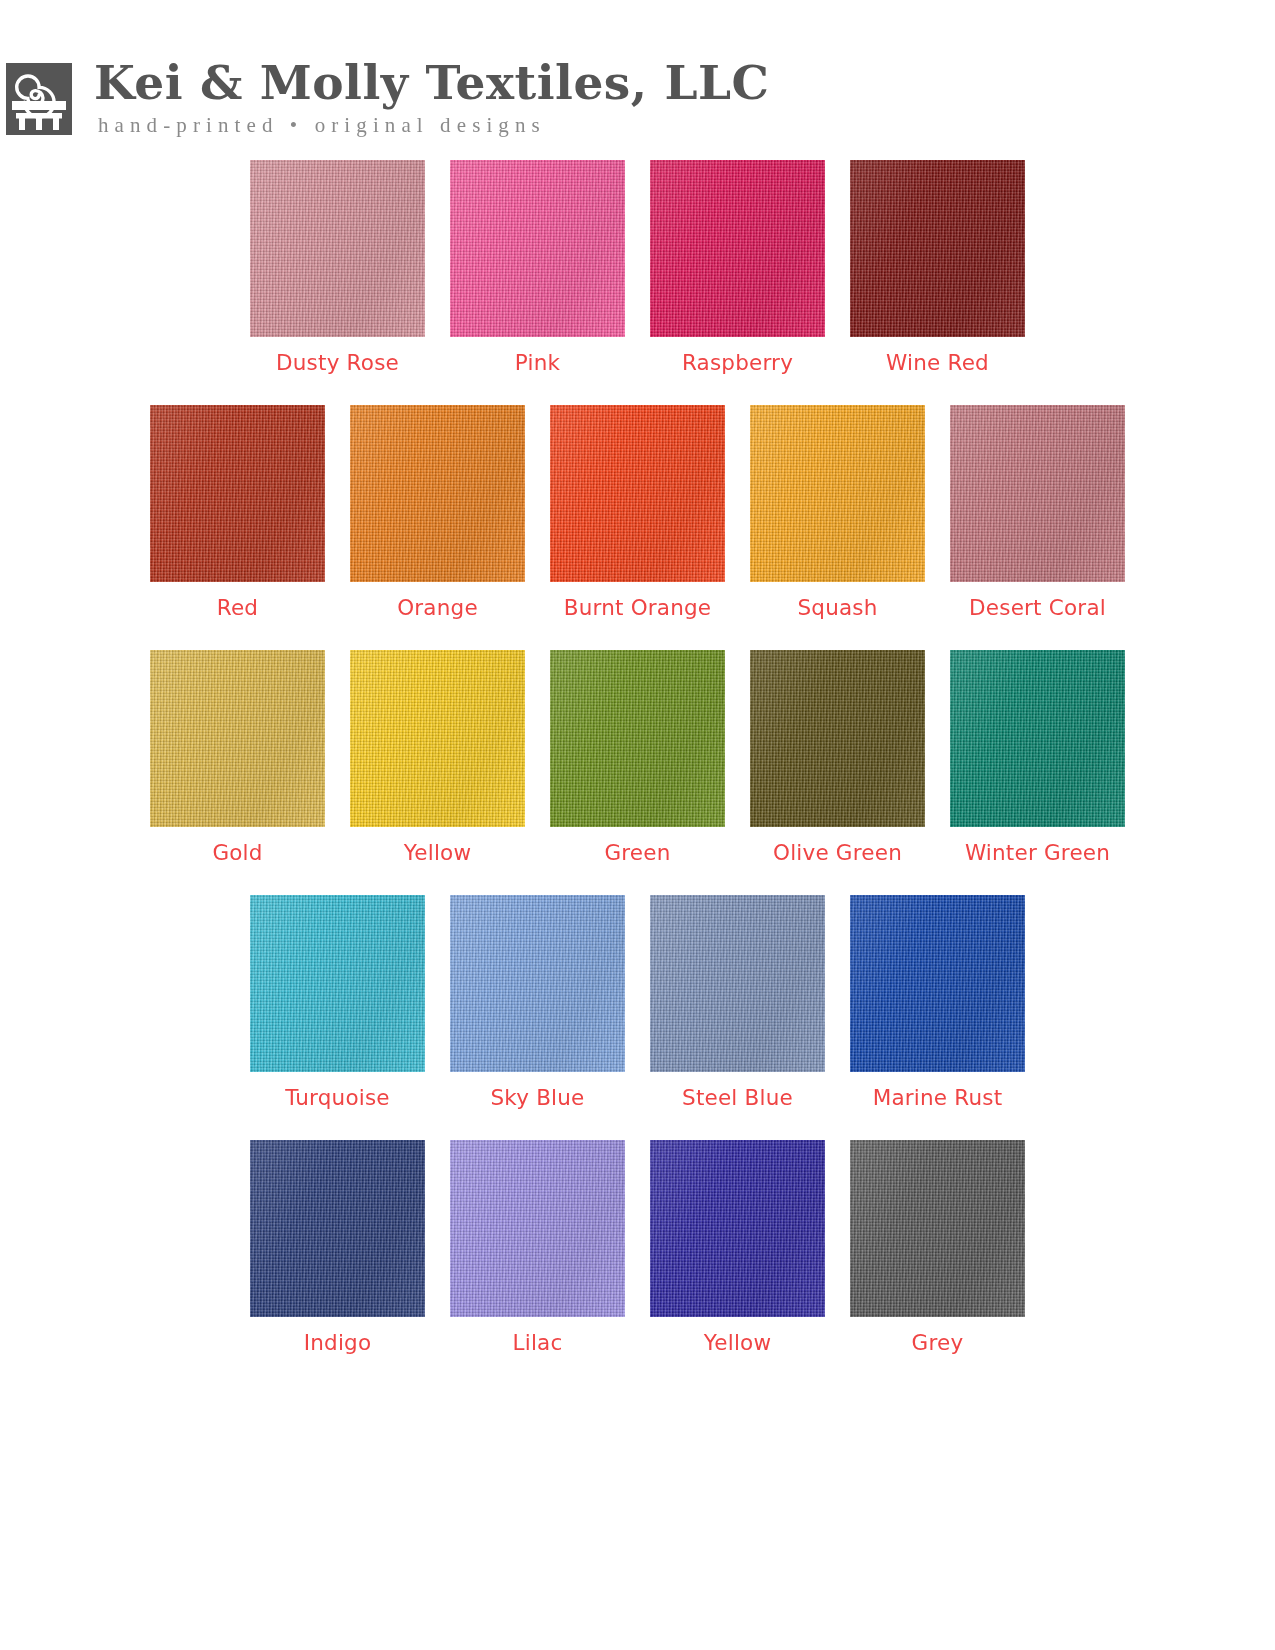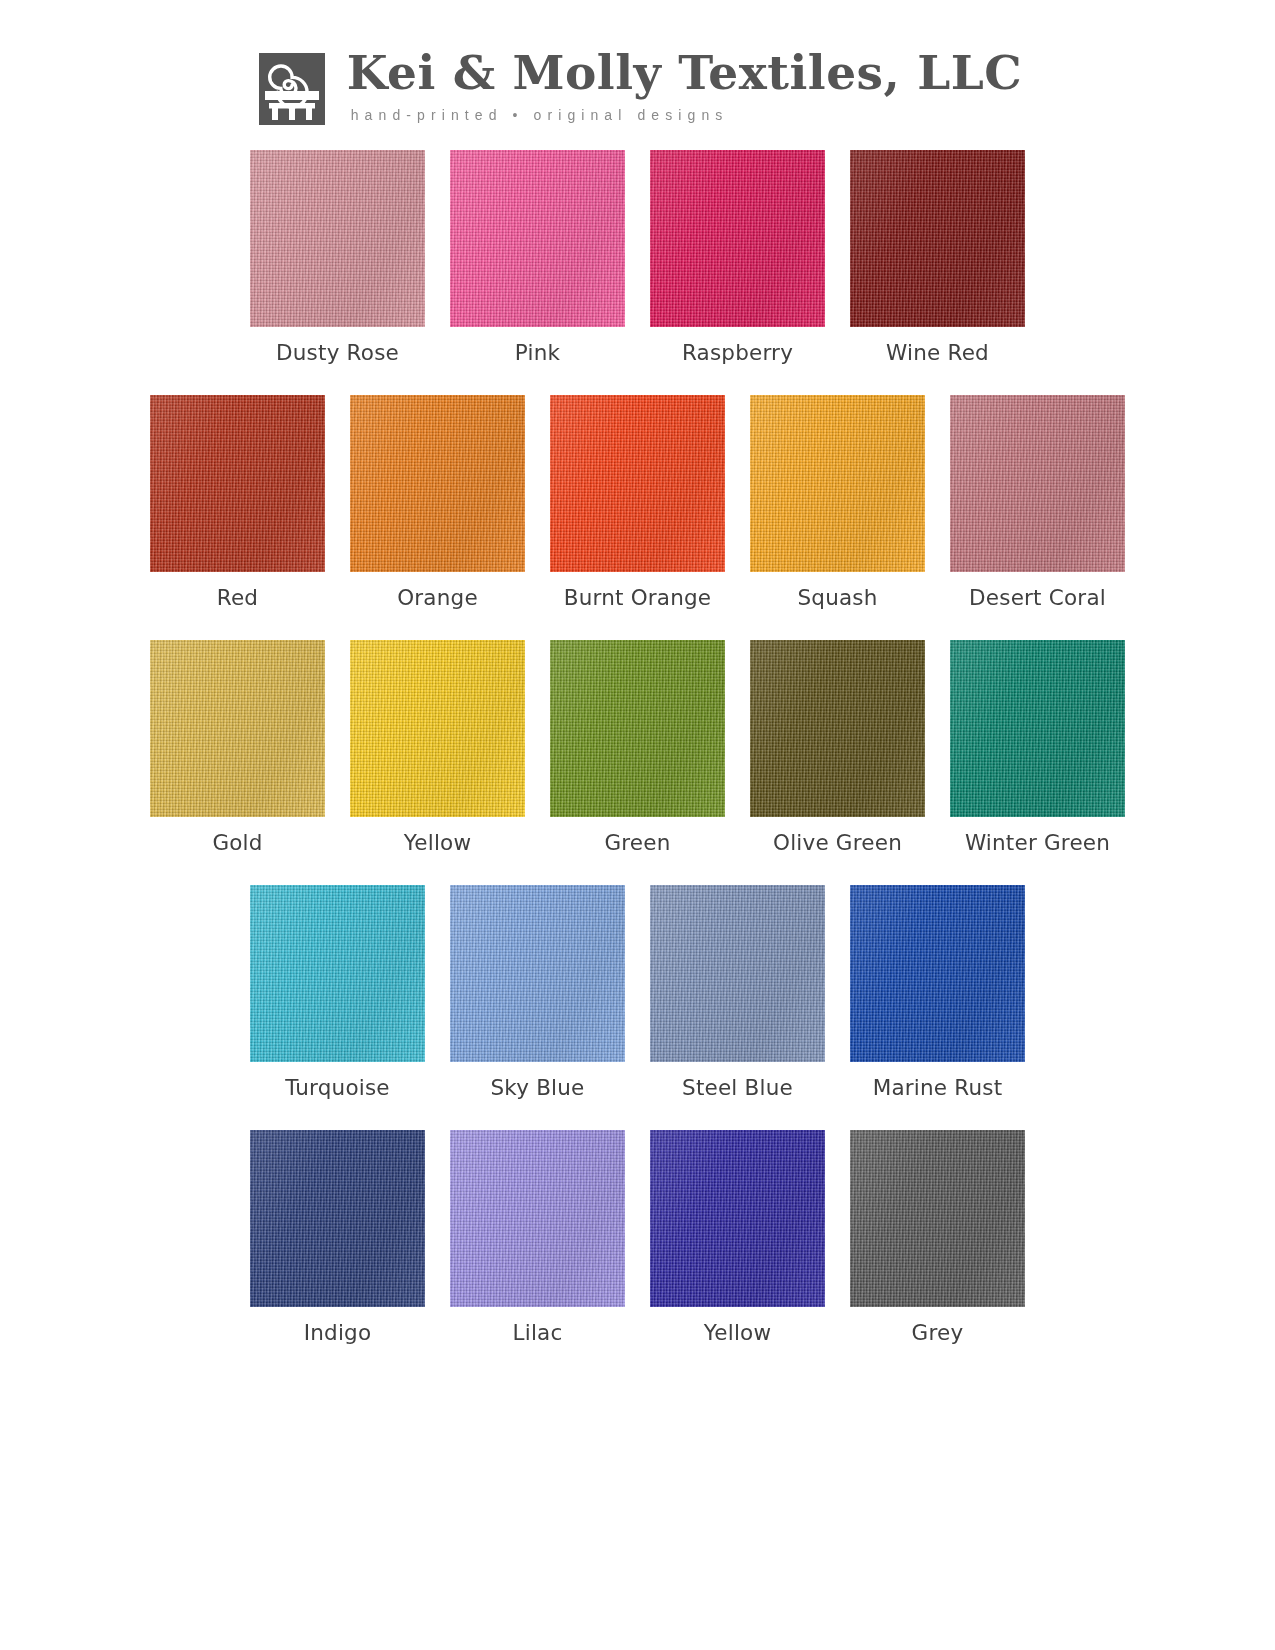--- a/index.html
+++ b/index.html
@@ -21,23 +21,23 @@
     width: 1275px;
     height: 1650px;
     background: #ffffff;
     box-sizing: border-box;
   }
 
   
   .header {
     display: flex;
     align-items: flex-start;
-    justify-content: center;
     padding-top: 48px;
     padding-left: 6px;
+    margin-top: 10px;
   }
 
   .logo-mark {
     width: 66px;
     height: 72px;
     background: #555555;
     flex: 0 0 auto;
     margin-top: 5px;
     margin-right: 22px;
     position: relative;
@@ -59,22 +59,22 @@
     font-weight: 700;
     font-size: 47px;
     line-height: 50px;
     color: #555555;
     letter-spacing: 0.5px;
     white-space: nowrap;
     margin: 0;
   }
 
   .brand-tagline {
-    font-family: Liberation Sans, sans-serif;
-    font-size: 14px;
+    font-family: Liberation Serif, serif;
+    font-size: 21px;
     line-height: 26px;
     color: #8a8a8a;
     letter-spacing: 6.1px;
     white-space: nowrap;
     margin: 4px 0 0 4px;
   }
 
   
   .swatch-grid {
     margin: 0;
@@ -152,21 +152,21 @@
         rgba(255,255,255,0.035) 100%
       );
     pointer-events: none;
   }
 
   .swatch-label {
     margin-top: 13px;
     font-family: "DejaVu Sans", "Liberation Sans", sans-serif;
     font-size: 21.5px;
     line-height: 26px;
-    color: #404040;
+    color: #ef4444;
     font-weight: 400;
     letter-spacing: 0.2px;
     text-align: center;
     white-space: nowrap;
   }
 </style>
 </head>
 <body>
 
 <div class="page">

